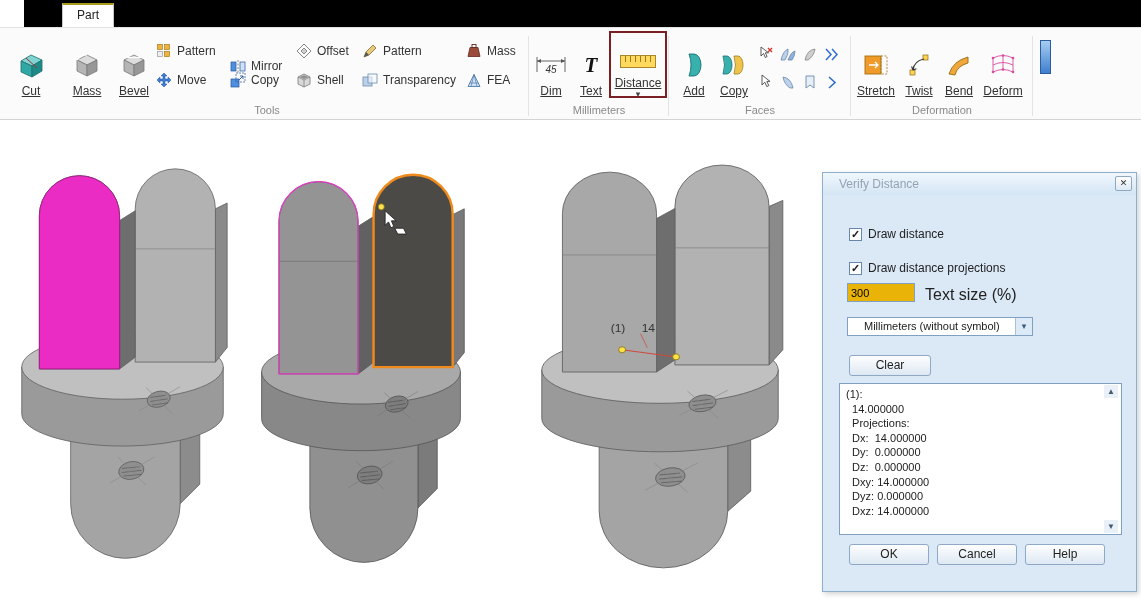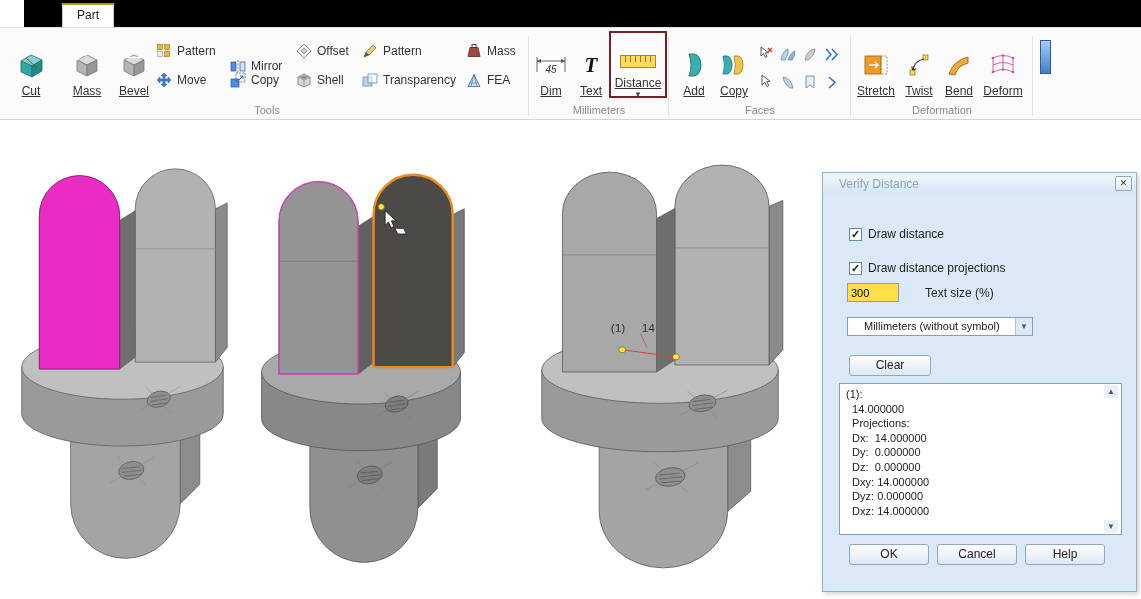--- a/index.html
+++ b/index.html
@@ -42,23 +42,23 @@
   .dialog { position:absolute; left:822px; top:172px; width:315px; height:420px;
             background:#dbe8f6; border:1px solid #8fb0cc; box-shadow:2px 2px 5px rgba(0,0,0,.18); font-size:12px; }
   .dlg-title { height:22px; background:linear-gradient(#f0f7fd,#d4e5f4); color:#93a3b3;
                line-height:22px; padding-left:16px; font-size:12px; }
   .dlg-close { position:absolute; right:4px; top:3px; width:17px; height:15px; text-align:center;
                line-height:13px; font-size:9px; color:#333; background:linear-gradient(#fefefe,#dfeaf4);
                border:1px solid #8fa8c0; border-radius:2px; }
   .cbrow { position:absolute; left:26px; display:flex; align-items:center; gap:6px; font-size:12px; color:#222; }
   .cbox { width:13px; height:13px; background:#fff; border:1px solid #6b87a8; font-size:11px;
           font-weight:bold; line-height:11px; text-align:center; color:#222; }
-  .txtin { position:absolute; left:24px; top:110px; width:52px; height:19px; border:1px solid #7fa0c0;
-           font-family:"Liberation Sans",sans-serif; font-size:11px; padding:1px 3px; background:#fde047; }
-  .inlbl { position:absolute; left:102px; top:113px; font-size:12px; }
+  .txtin { position:absolute; left:24px; top:110px; width:68px; height:19px; border:1px solid #7fa0c0;
+           font-family:"Liberation Sans",sans-serif; font-size:11px; padding:1px 3px; background:#eab308; }
+  .inlbl { position:absolute; left:102px; top:113px; font-size:16px; }
   .select { position:absolute; left:24px; top:144px; width:186px; height:19px; background:#fff;
             border:1px solid #7fa0c0; font-size:11px; line-height:17px; padding-left:16px; }
   .select .arrow { position:absolute; right:0; top:0; width:17px; height:17px; background:#dce9f7;
                    border-left:1px solid #a8c0d8; text-align:center; line-height:16px; font-size:9px; color:#3a5a7a; }
   .btn { position:absolute; height:21px; background:linear-gradient(#fefefe,#dde8f3);
          border:1px solid #8fa8c6; border-radius:3px; font-family:"Liberation Sans",sans-serif;
          font-size:12px; color:#222; text-align:center; line-height:19px; }
   .results { position:absolute; left:16px; top:210px; width:283px; height:152px; background:#fff;
              border:1px solid #7fa0c0; font-size:11px; line-height:14.6px; padding:3px 18px 3px 6px;
              white-space:pre; overflow:hidden; }

